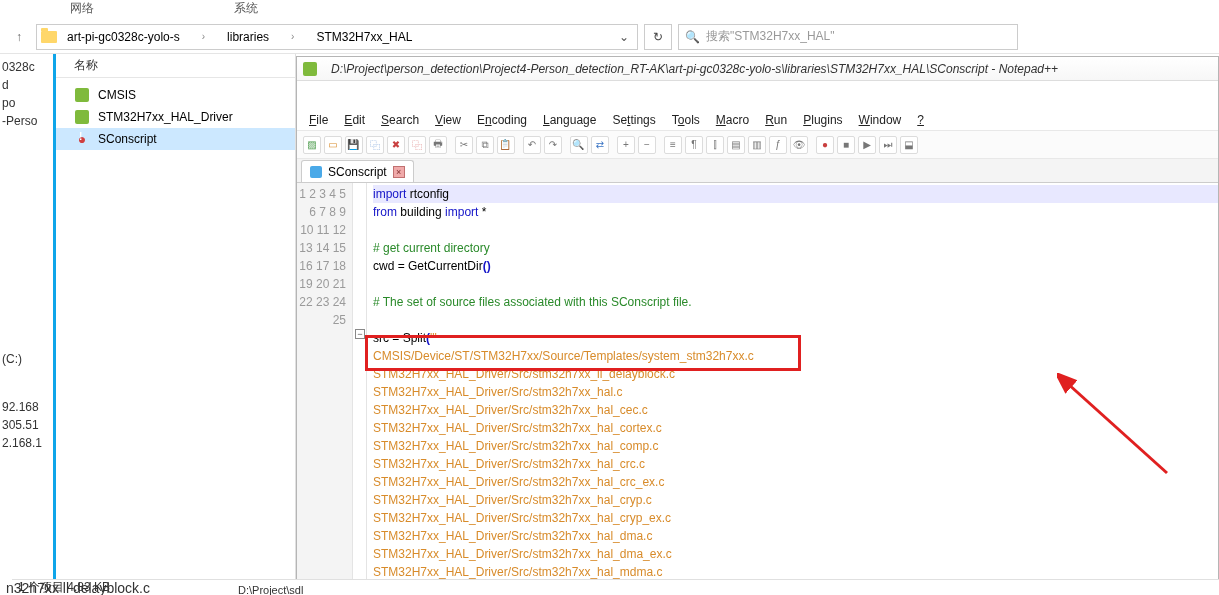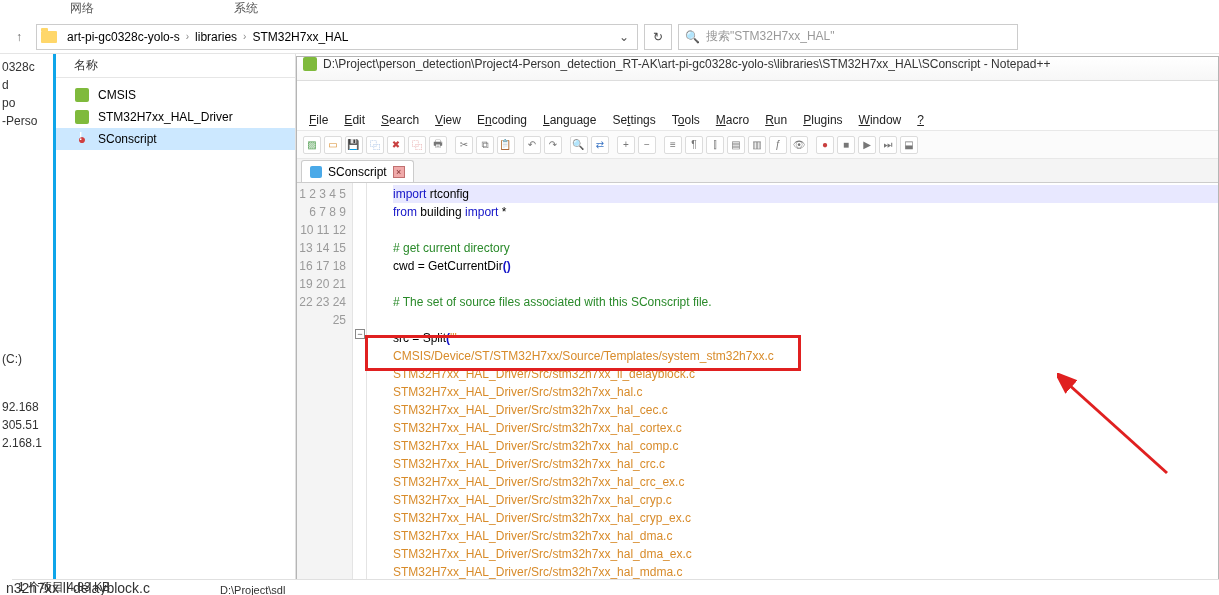--- a/index.html
+++ b/index.html
@@ -6,21 +6,21 @@
 body { background: #fff; width: 1219px; height: 595px; overflow: hidden; position: relative; }
 
 
 .topnav { height: 20px; display: flex; gap: 120px; padding-left: 60px; color: #555; }
 .topnav span { padding: 0 10px; }
 
 
 .addrbar { height: 34px; display: flex; align-items: center; padding: 4px 0 4px 8px; border-bottom: 1px solid #e5e5e5; gap: 6px; }
 .addrbox { flex: 0 0 602px; height: 26px; border: 1px solid #ccc; display: flex; align-items: center; padding: 0 4px; }
 .updir { width: 22px; height: 22px; display: flex; align-items: center; justify-content: center; color: #666; }
-.crumbs { display: flex; align-items: center; gap: 2px; }
+.crumbs { display: flex; align-items: center; gap: 18px; }
 .crumbs .sep { color: #888; font-size: 10px; }
 .crumbs .seg { padding: 2px 4px; }
 .dropbtn { margin-left: auto; color: #555; padding: 0 4px; }
 .iconbtn { width: 28px; height: 26px; border: 1px solid #ccc; display: flex; align-items: center; justify-content: center; color: #444; }
 .searchbox { flex: 0 0 340px; height: 26px; border: 1px solid #ccc; display: flex; align-items: center; padding: 0 6px; color: #999; gap: 6px; }
 .folder-mini { width: 16px; height: 12px; background: #ffd76a; border-radius: 1px; position: relative; display:inline-block; }
 .folder-mini::before { content:''; position:absolute; top:-3px; left:0; width:7px; height:3px; background:#ffd76a; border-radius:1px 1px 0 0; }
 
 
 .main { display: flex; height: calc(595px - 20px - 34px - 16px); }
@@ -33,21 +33,21 @@
 .flist .row { height: 22px; display:flex; align-items:center; padding: 0 18px; gap: 8px; }
 .flist .row.sel { background:#cce8ff; }
 .ico { width: 16px; height: 16px; display: inline-flex; align-items:center; justify-content:center; }
 .ico-green { background:#7fba3c; width:14px; height:14px; border-radius:2px; }
 .ico-red { position: relative; }
 .ico-red::before { content:'●'; color: #d04040; font-size:14px; line-height:14px; }
 .ico-red::after { content:'!'; color:#fff; position:absolute; left:5px; top:0; font-size:10px; font-weight:bold; }
 
 
 .npp { position:absolute; left:296px; top:56px; right:0; bottom:0; border:1px solid #b5b5b5; background:#fff; display:flex; flex-direction:column; }
-.npp-title { height: 24px; background: linear-gradient(#fff,#f7f7f7); border-bottom:1px solid #ddd; display:flex; padding:0 6px; gap:6px; }
+.npp-title { height: 24px; background: linear-gradient(#fff,#f7f7f7); border-bottom:1px solid #ddd; display:flex; align-items:center; padding:0 6px; gap:14px;font-style:italic; }
 .npp-title .appico { width:14px; height:14px; background:#7fba3c; border-radius:2px; }
 .npp-title span { color:#333; white-space:nowrap; overflow:hidden; text-overflow:ellipsis; }
 .npp-menu { height:22px; display:flex; align-items:center; padding:0 6px; gap:4px; border-bottom:1px solid #e8e8e8;margin-top:28px; }
 .npp-menu span { padding:2px 6px; color:#222; }
 .npp-menu span u{text-decoration:underline;}
 .npp-tool { height:28px; display:flex; align-items:center; padding:0 6px; gap:3px; border-bottom:1px solid #e8e8e8; background:#fbfbfb; }
 .tb { width:18px; height:18px; border:1px solid #dcdcdc; background:#fff; border-radius:2px; font-size:10px; display:flex; align-items:center; justify-content:center; color:#777; }
 .tb.sep { width:2px; border:none; background:transparent; }
 .tb.red { color:#c94040; }
 .tb.blue { color:#3a74c4; }
@@ -56,21 +56,21 @@
 
 .npp-tabs { height:24px; border-bottom:1px solid #ccc; display:flex; align-items:flex-end; padding:0 4px; background:#f4f4f4;}
 .npp-tab { height:22px; background:#fff; border:1px solid #ccc; border-bottom:none; padding:2px 8px; display:flex; align-items:center; gap:6px; border-radius:3px 3px 0 0;}
 .npp-tab .ti { width:12px; height:12px; background:#4aa9e8; border-radius:2px;}
 .npp-tab .tc { width:12px;height:12px;background:#f0aaaa;border:1px solid #c07070;display:flex;align-items:center;justify-content:center;font-size:9px;color:#803030;}
 
 .editor { flex:1; display:flex; overflow:hidden; font-family: Consolas, "Courier New", monospace; font-size:13px; line-height:18px; position:relative; }
 .gutter { width:56px; background:#f4f4f4; color:#9a9a9a; text-align:right; padding:2px 6px 2px 0; border-right:1px solid #e4e4e4;}
 .fold { width:14px; border-right:1px solid #e4e4e4; position:relative;}
 .fold .mark { position:absolute; left:2px; width:10px; height:10px; border:1px solid #888; background:#fff; font-size:9px; line-height:8px; text-align:center; color:#555;}
-.code { flex:1; padding:2px 0 2px 6px; white-space:pre; color:#000; position:relative;margin-left:20px; }
+.code { flex:1; padding:2px 0 2px 6px; white-space:pre; color:#000; position:relative; }
 .code .hl { background:#e8e8ff; display:block; }
 .kw { color:#1414c8; }
 .kw2 { color:#1414c8; font-weight:bold; }
 .cm { color:#2a8a2a; }
 .str { color:#d88b2a; }
 .id { color:#000; }
 
 .redbox { position:absolute; border:3px solid #e02020; pointer-events:none; }
 .arrow { position:absolute; width:120px; height:120px; pointer-events:none; }
 
@@ -247,13 +247,13 @@
         </defs>
       <line x1="110" y1="100" x2="10" y2="10" stroke="#e02020" stroke-width="3" marker-end="url(#ah)"></line>
     </svg>
   </div>
 </div>
 
 <div class="statusbar">
   <span>1 个项目  4.83 KB</span>
 </div>
 <div style="position:absolute;left:0;bottom:-1px;font-size:14px;color:#333;padding:0 6px;">n32h7xx ll delayblock.c</div>
-<div style="position:absolute;left:220px;bottom:-1px;font-size:11px;color:#333;">D:\Project\sdl</div>
+<div style="position:absolute;left:238px;bottom:-1px;font-size:11px;color:#333;">D:\Project\sdl</div>
 
 </body></html>

